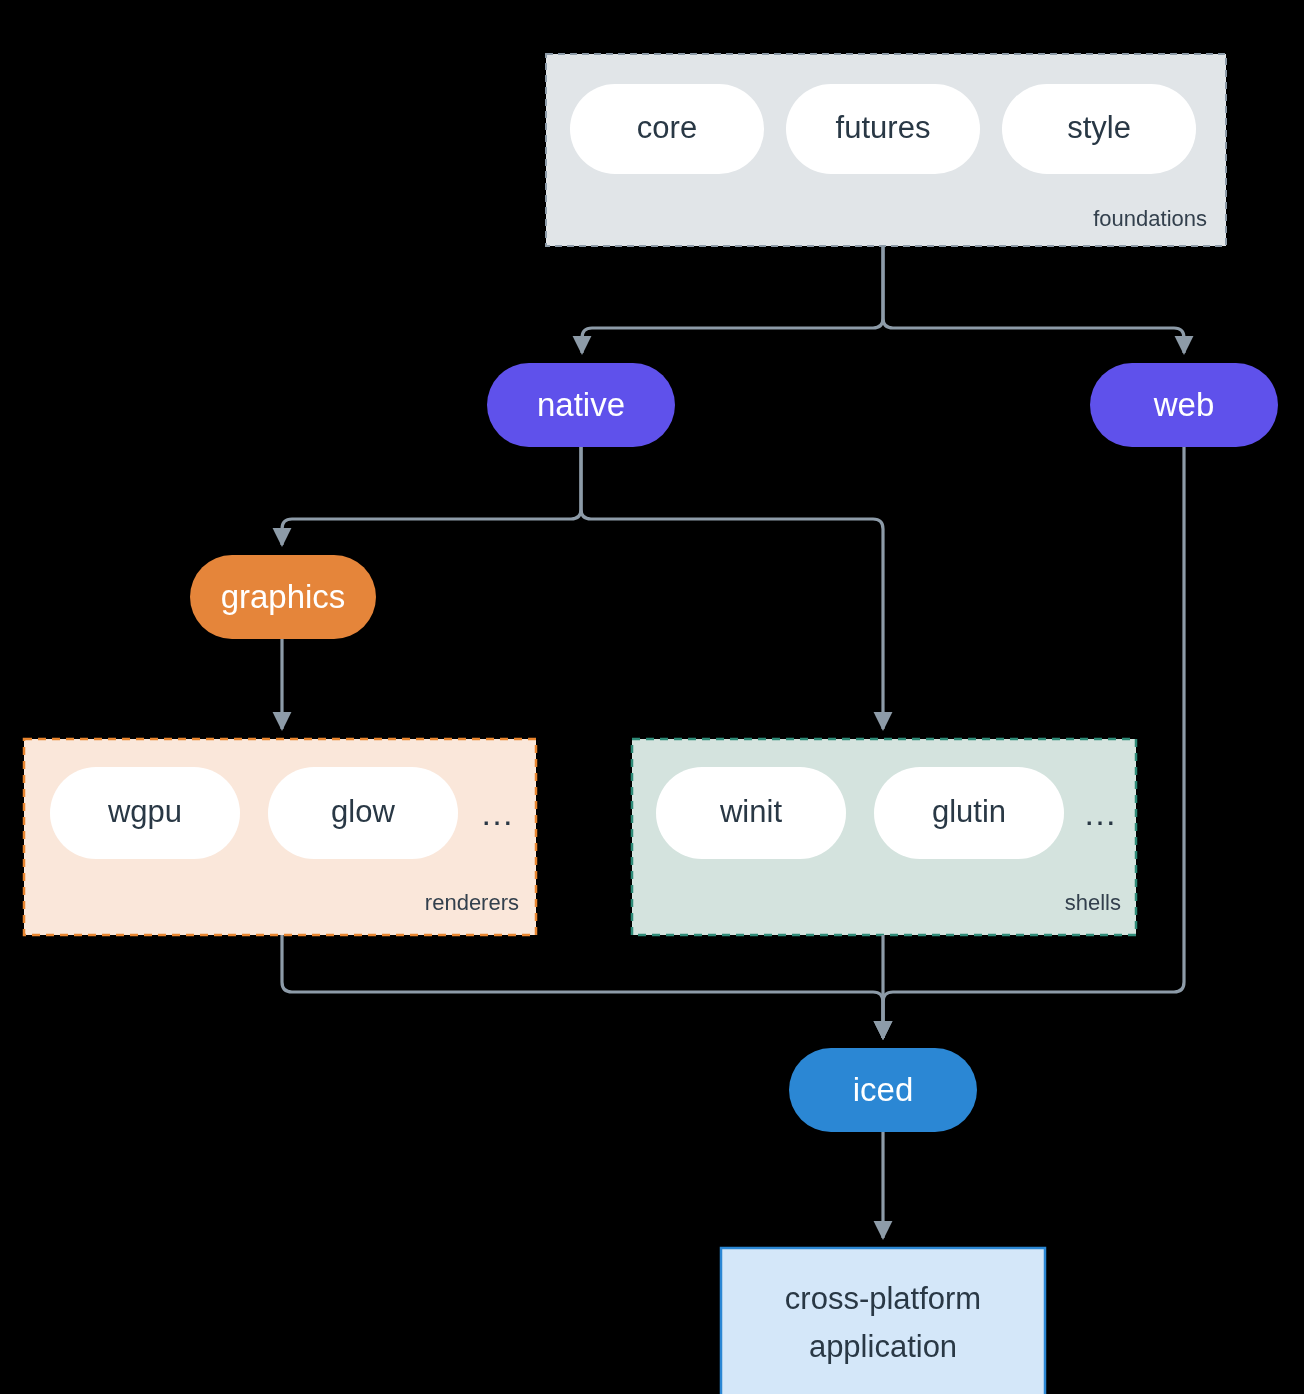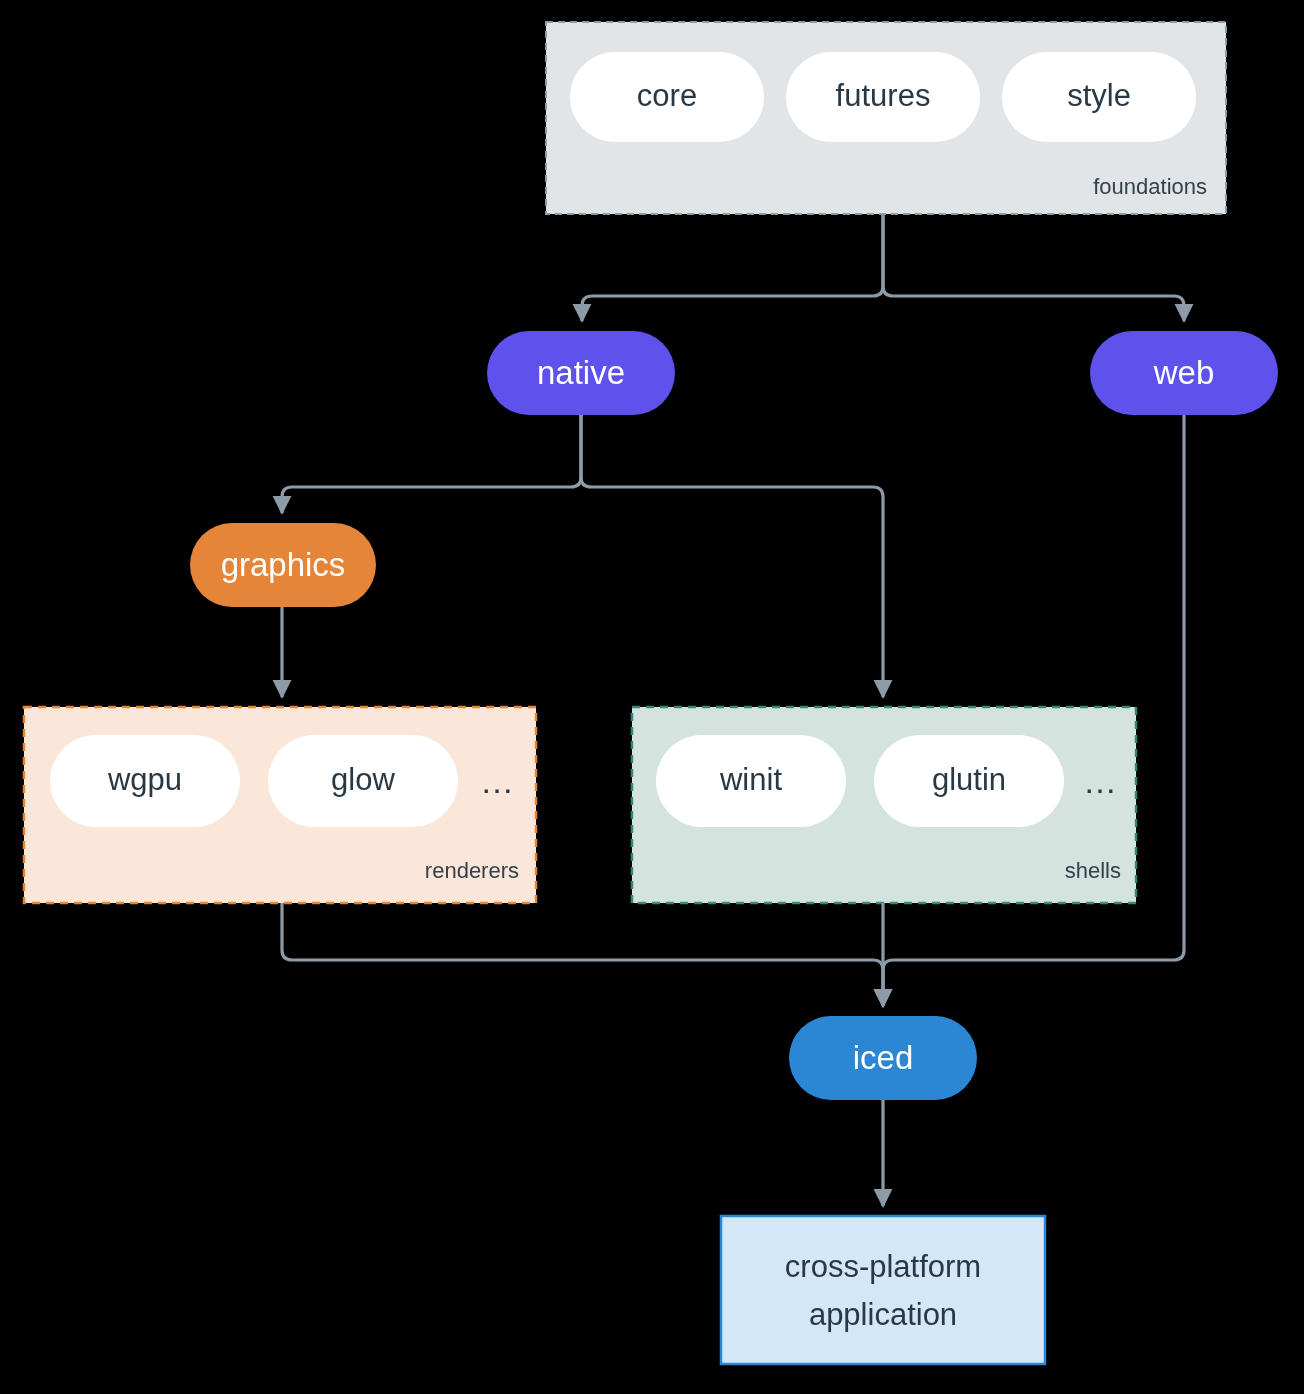--- a/index.html
+++ b/index.html
@@ -11,20 +11,21 @@
     width: 1304px;
     height: 1394px;
     font-family: "Liberation Sans", sans-serif;
     overflow: hidden;
   }
   #diagram-root {
     position: relative;
     width: 1304px;
     height: 1092px;
     background: #000000;
+    margin-top: 32px;
   }
   svg.layer {
     position: absolute;
     top: 0;
     left: 0;
     width: 1304px;
     height: 1394px;
   }
   .node-label {
     font-family: "Liberation Sans", sans-serif;

